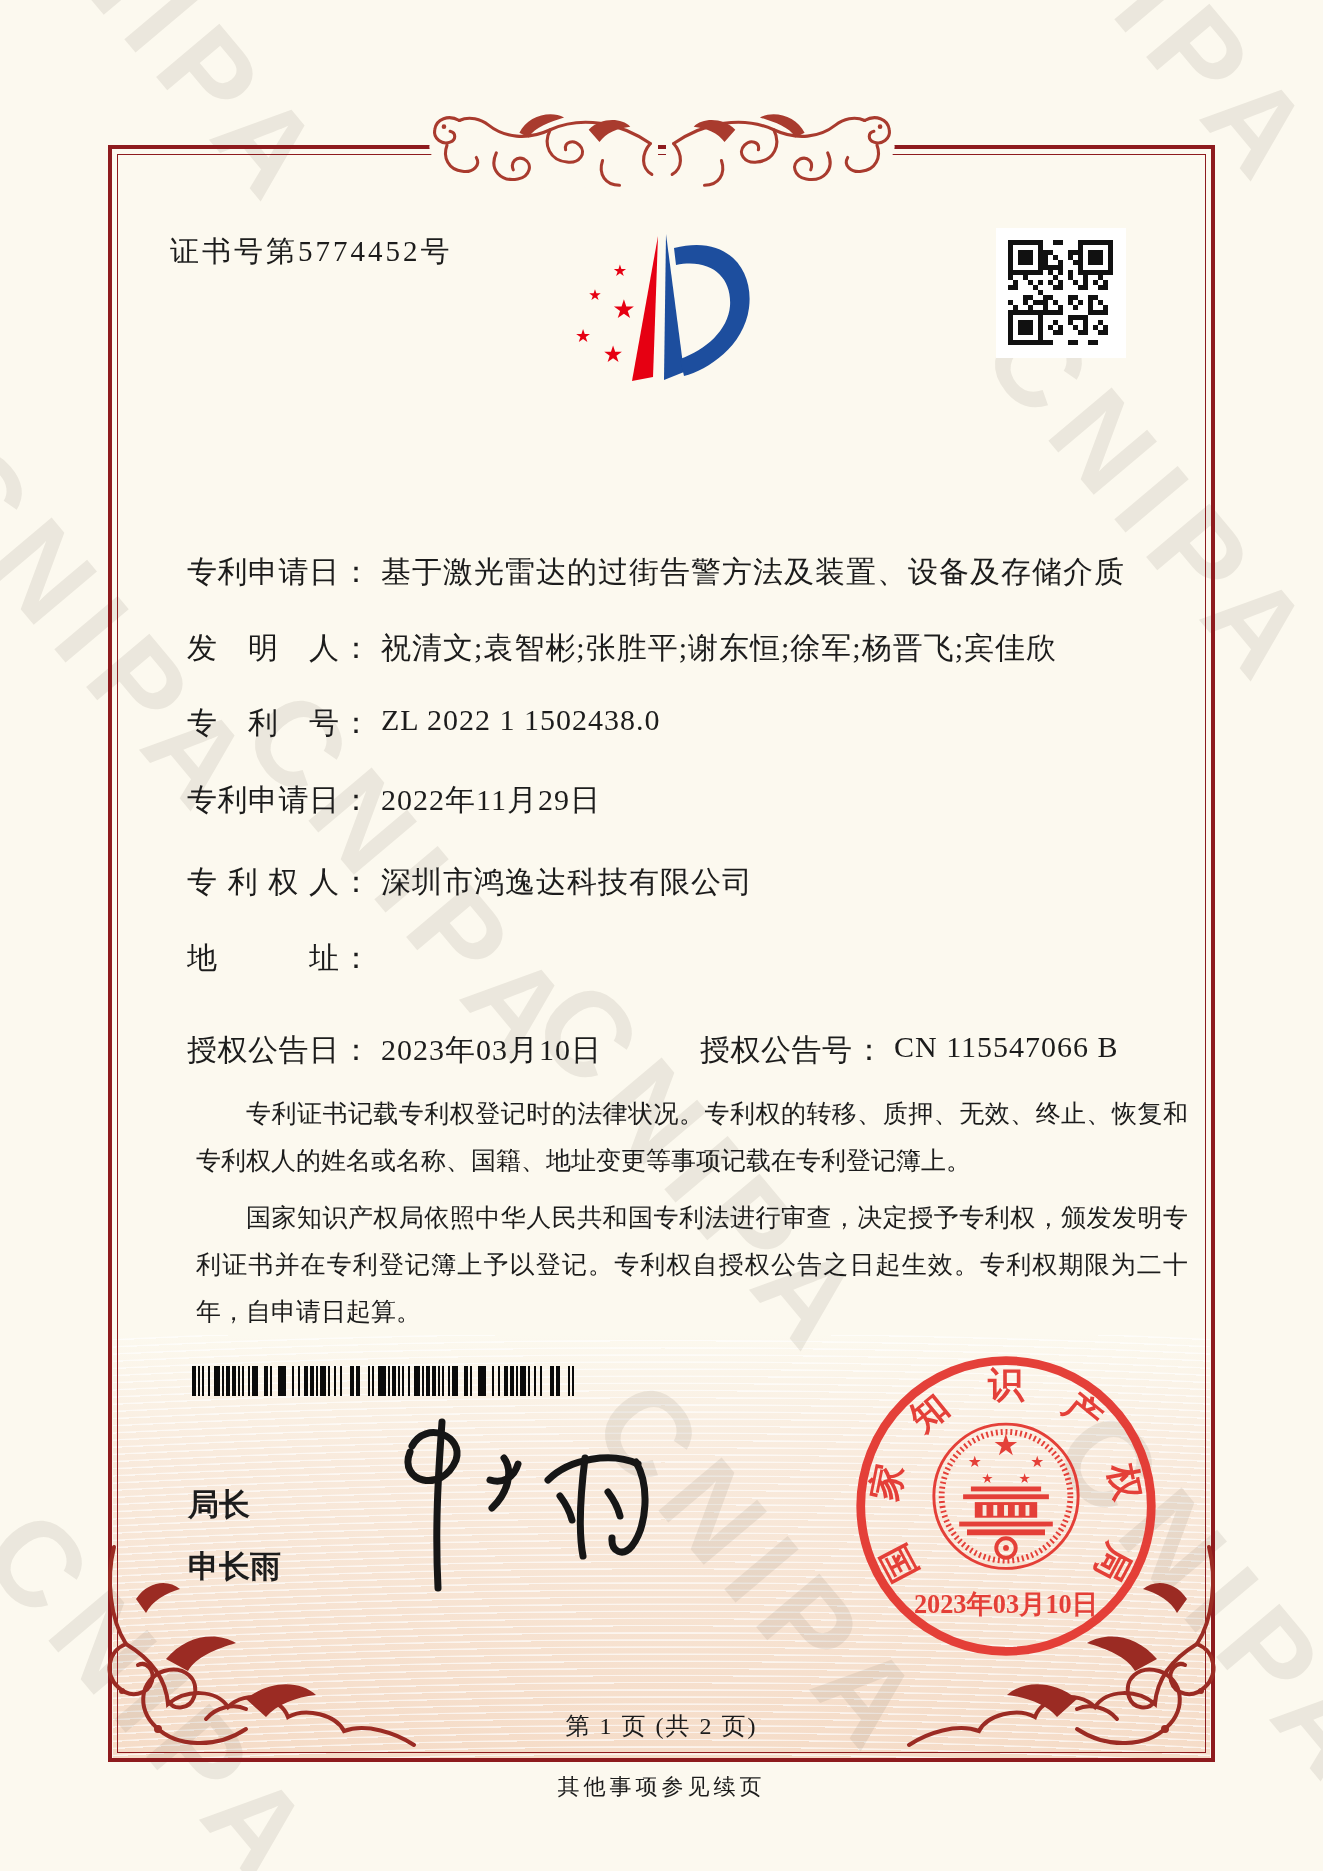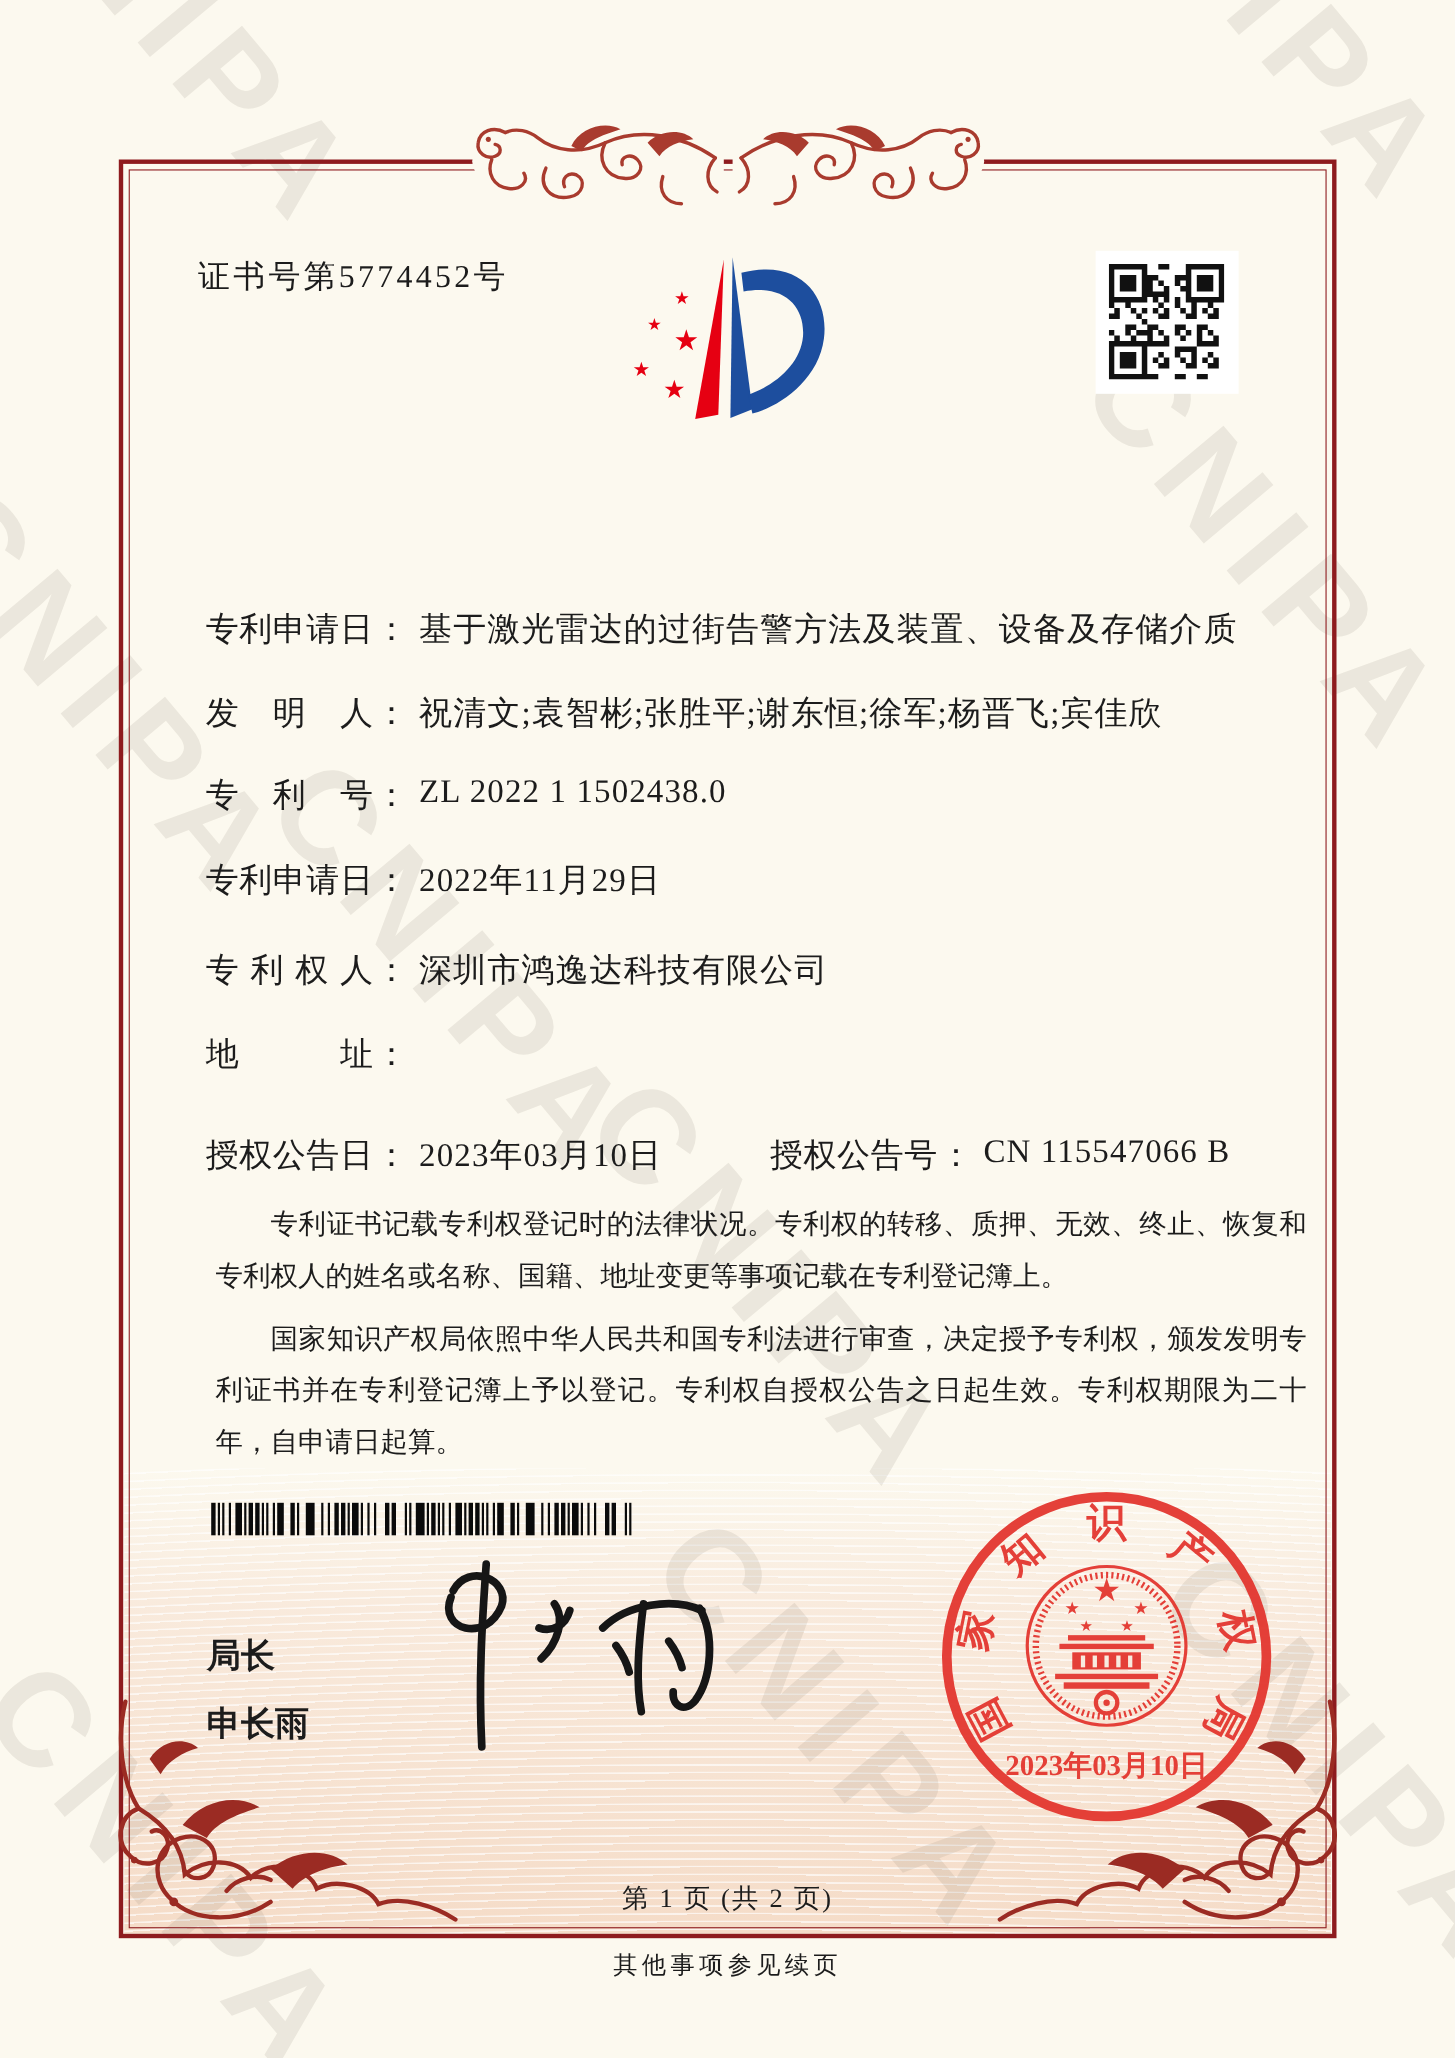--- a/index.html
+++ b/index.html
@@ -27,21 +27,21 @@
   
   .frame-outer{position:absolute;z-index:5;left:108px;top:145px;width:1107px;height:1617px;
     border:4px solid #8e1b1e;box-sizing:border-box;pointer-events:none;}
   .frame-inner{position:absolute;z-index:5;left:117px;top:154px;width:1089px;height:1599px;
     border:1.5px solid #8e1b1e;box-sizing:border-box;pointer-events:none;}
   .ornament{position:absolute;z-index:6;pointer-events:none;}
   .dragons{left:427px;top:84px;width:470px;height:130px;display:flex;gap:8px;}
   .corner-bl{left:96px;top:1538px;width:330px;height:222px;}
   .corner-br{left:897px;top:1538px;width:330px;height:222px;transform:scaleX(-1);}
   
-  .cert-no{position:absolute;z-index:7;left:180px;top:232px;font-size:29px;letter-spacing:3px;}
+  .cert-no{position:absolute;z-index:7;left:170px;top:232px;font-size:29px;letter-spacing:3px;}
   .logo{position:absolute;z-index:7;left:556px;top:218px;width:210px;height:180px;}
   .qr{position:absolute;z-index:7;left:996px;top:228px;width:130px;height:130px;background:#ffffff;}
   .qr svg{position:absolute;left:12px;top:12px;}
   .title{
     position:absolute;z-index:7;left:0;top:400px;width:100%;text-align:center;
     font-size:62px;font-weight:bold;letter-spacing:26px;text-indent:26px;
   }
   
   .frow{position:absolute;z-index:7;left:187px;font-size:30px;display:flex;align-items:flex-start;}
   .flabel{display:inline-block;width:152px;text-align:justify;text-align-last:justify;flex:none;}

